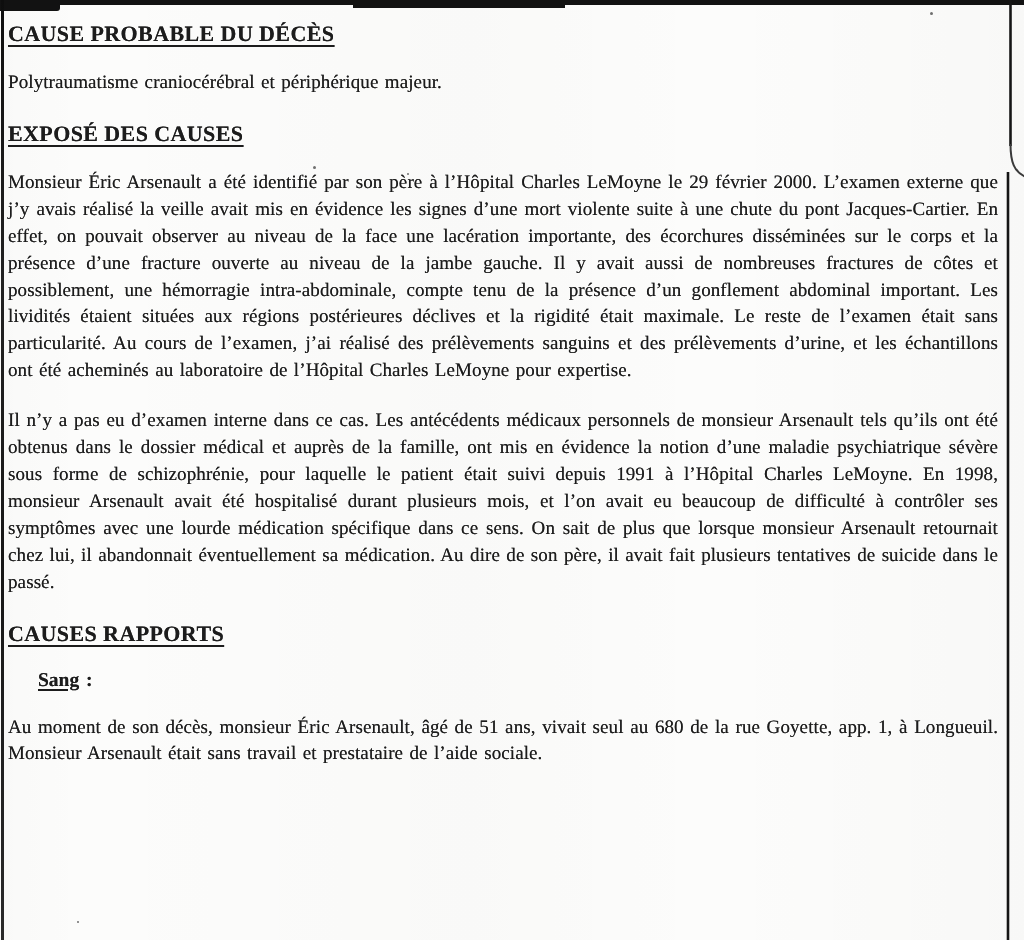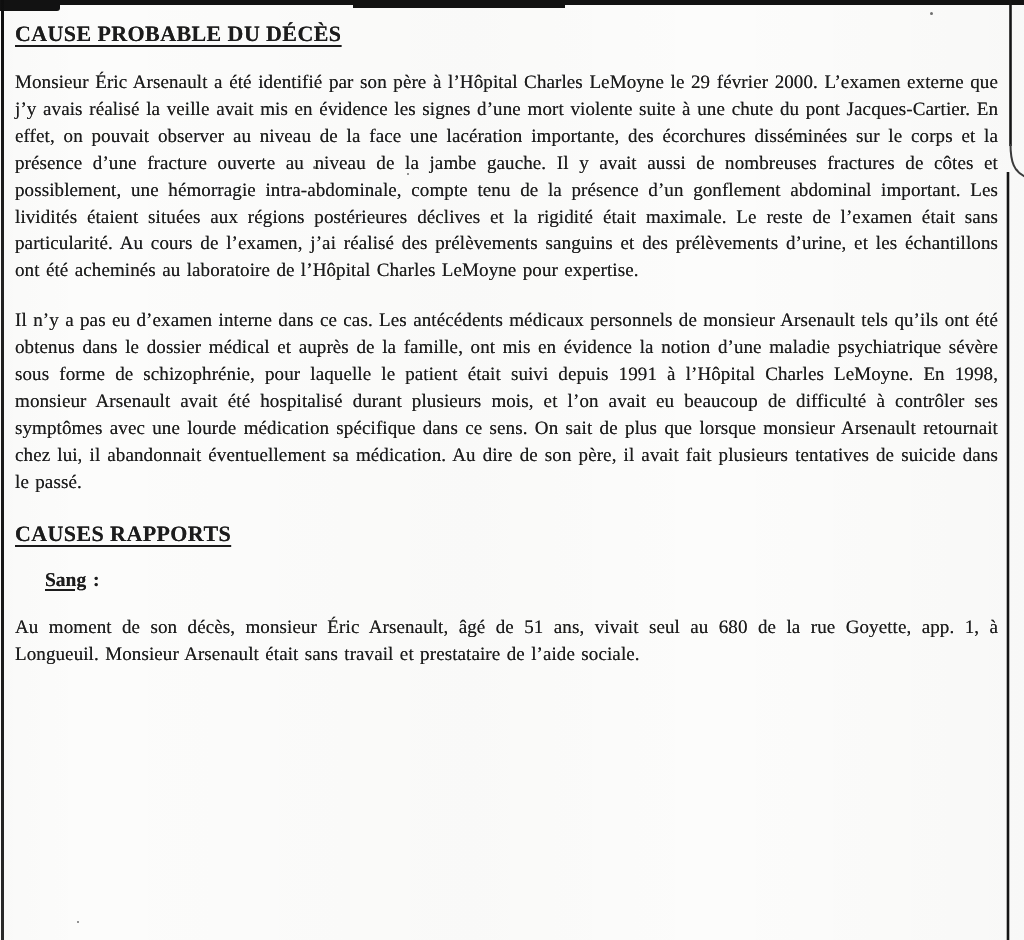--- a/index.html
+++ b/index.html
@@ -18,21 +18,21 @@
   .page {
     position: relative;
     width: 1024px;
     height: 940px;
     background:
       linear-gradient(90deg, rgba(0,0,0,0.012) 0%, rgba(0,0,0,0) 8%, rgba(0,0,0,0.01) 46%, rgba(0,0,0,0) 70%, rgba(0,0,0,0.015) 100%),
       var(--paper-color);
   }
   .content {
     position: absolute;
-    top: 12px; left: 15px; right: 26px;
+    top: 12px; left: 8px; right: 26px;
     text-rendering: geometricPrecision;
   }
   h1.sec-heading {
     font-size: 22px;
     font-weight: bold;
     letter-spacing: 0.4px;
     text-decoration: underline;
     text-decoration-thickness: 2px;
     text-underline-offset: 4px;
     margin: 24px 0 23px 0;
@@ -97,21 +97,23 @@
 </style>
 </head>
 <body>
 
 <div class="page">
 
   <div class="content">
 
     <h1 class="sec-heading">CAUSE PROBABLE DU DÉCÈS</h1>
 
+    <p class="body-text">Polytraumatisme craniocérébral et périphérique majeur.</p>
 
+    <h1 class="sec-heading">EXPOSÉ DES CAUSES</h1>
 
     <p class="body-text justified">Monsieur Éric Arsenault a été identifié par son père à l’Hôpital Charles LeMoyne le 29 février 2000.  L’examen externe que j’y avais réalisé la veille avait mis en évidence les signes d’une mort violente suite à une chute du pont Jacques-Cartier.  En effet, on pouvait observer au niveau de la face une lacération importante, des écorchures disséminées sur le corps et la présence d’une fracture ouverte au niveau de la jambe gauche.  Il y avait aussi de nombreuses fractures de côtes et possiblement, une hémorragie intra-abdominale, compte tenu de la présence d’un gonflement abdominal important.  Les lividités étaient situées aux régions postérieures déclives et la rigidité était maximale.  Le reste de l’examen était sans particularité.  Au cours de l’examen, j’ai réalisé des prélèvements sanguins et des prélèvements d’urine, et les échantillons ont été acheminés au laboratoire de l’Hôpital Charles LeMoyne pour expertise.</p>
 
     <p class="body-text justified">Il n’y a pas eu d’examen interne dans ce cas.  Les antécédents médicaux personnels de monsieur Arsenault tels qu’ils ont été obtenus dans le dossier médical et auprès de la famille, ont mis en évidence la notion d’une maladie psychiatrique sévère sous forme de schizophrénie, pour laquelle le patient était suivi depuis 1991 à l’Hôpital Charles LeMoyne.  En 1998, monsieur Arsenault avait été hospitalisé durant plusieurs mois, et l’on avait eu beaucoup de difficulté à contrôler ses symptômes avec une lourde médication spécifique dans ce sens.  On sait de plus que lorsque monsieur Arsenault retournait chez lui, il abandonnait éventuellement sa médication.  Au dire de son père, il avait fait plusieurs tentatives de suicide dans le passé.</p>
 
     <h1 class="sec-heading">CAUSES RAPPORTS</h1>
 
 
     <h2 class="sub-heading">
       <span class="u">Sang</span><span> :</span>

